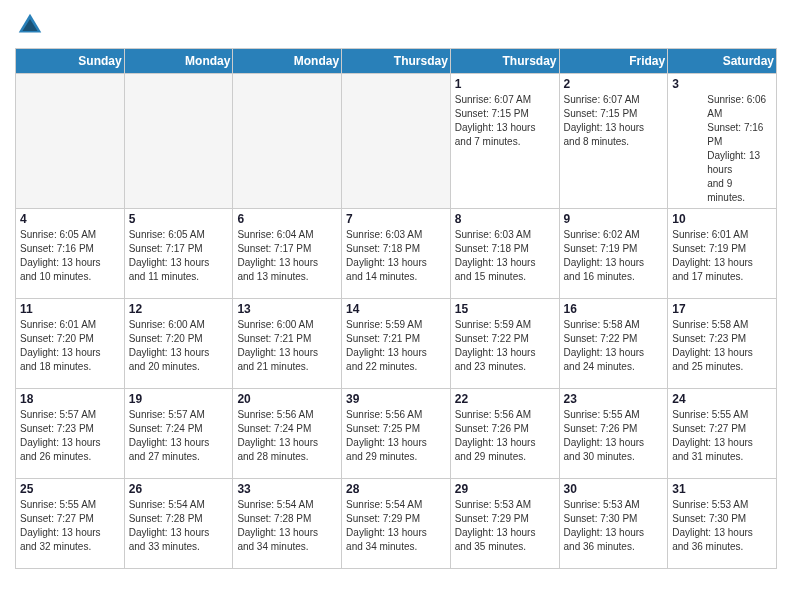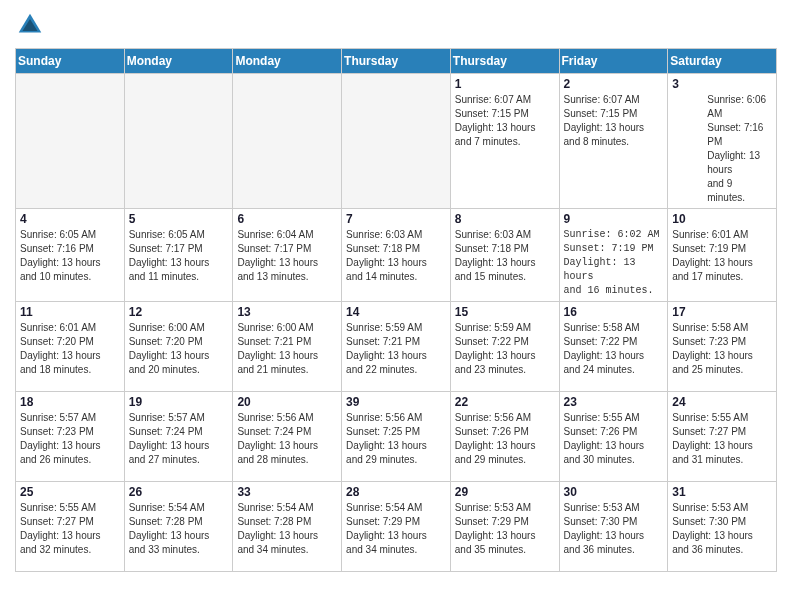--- a/index.html
+++ b/index.html
@@ -58,21 +58,21 @@
       color: #444;
     }
     .calendar {
       width: 100%;
       border-collapse: collapse;
       table-layout: fixed;
     }
     .calendar th {
       background: #2980b9;
       color: #fff;
-      text-align: left;
+      text-align: right;
       padding: 5px 2px;
       font-size: 12px;
       font-weight: bold;
       border: 1px solid #ccc;
     }
     .calendar td {
       border: 1px solid #ccc;
       vertical-align: top;
       padding: 3px 4px;
       font-size: 9.5px;
@@ -188,21 +188,21 @@
           </td>
           <td>
             <span class="day-num">8</span>
             <div class="day-info" style="white-space: pre-line;">Sunrise: 6:03 AM
 Sunset: 7:18 PM
 Daylight: 13 hours
 and 15 minutes.</div>
           </td>
           <td>
             <span class="day-num">9</span>
-            <div class="day-info" style="white-space: pre-line; font-family: Liberation Mono, monospace;">Sunrise: 6:02 AM
+            <div class="day-info" style="white-space: pre-line;">Sunrise: 6:02 AM
 Sunset: 7:19 PM
 Daylight: 13 hours
 and 16 minutes.</div>
           </td>
           <td>
             <span class="day-num">10</span>
             <div class="day-info" style="white-space: pre-line;">Sunrise: 6:01 AM
 Sunset: 7:19 PM
 Daylight: 13 hours
 and 17 minutes.</div>

